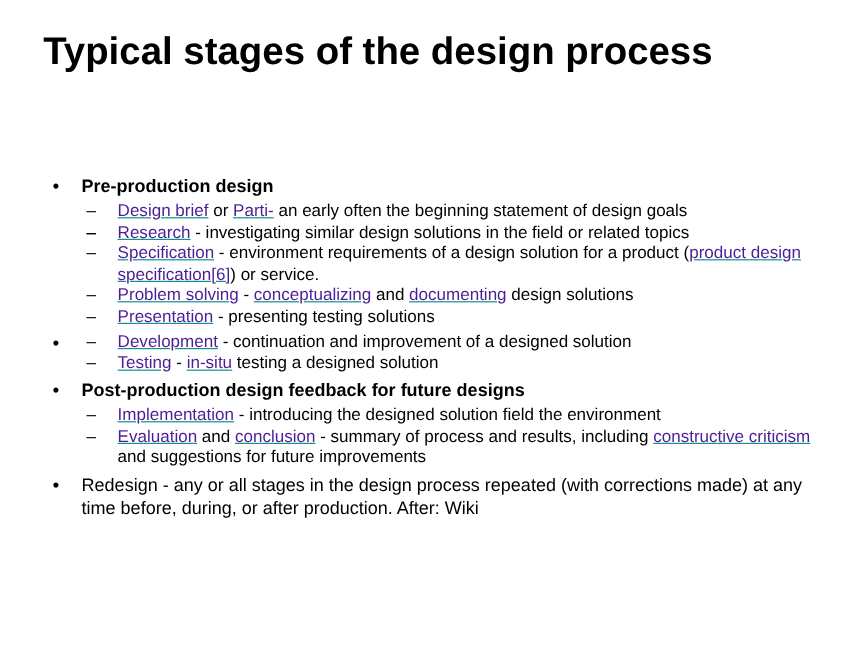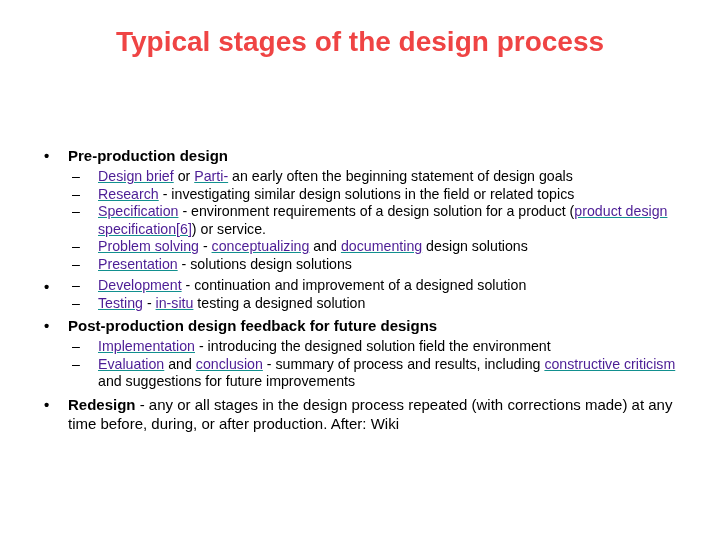--- a/index.html
+++ b/index.html
@@ -16,26 +16,26 @@
     font-family: "Liberation Sans", sans-serif;
     color: #000000;
   }
 
   
   .title {
     position: absolute;
     left: 36px;
     top: 22px;
     width: 648px;
-    text-align: center;
-    font-size: 28px;
+    text-align: left;
+    font-size: 32px;
     font-weight: bold;
     line-height: 40px;
     letter-spacing: 0px;
-    color: #ef4444;
+    color: #000000;
   }
 
   
   .body {
     position: absolute;
     left: 36px;
     top: 146px;
     width: 656px;
   }
 
@@ -96,28 +96,28 @@
   <div class="title">Typical stages of the design process</div>
 
   <div class="body">
       <div class="l1"><span class="marker">•</span><span>Pre-production design</span></div>
       <div class="l2group">
         <div class="l2"><span class="marker">–</span><span><span class="lnk">Design brief</span><span> or </span><span class="lnk">Parti-</span><span> an early often the beginning statement of design goals</span></span></div>
         <div class="l2"><span class="marker">–</span></div>
         <div class="l2"><span class="marker">–</span><span><span class="lnk">Research</span><span> - investigating similar design solutions in the field or related topics</span></span></div>
         <div class="l2"><span class="marker">–</span><span><span class="lnk">Specification</span><span> - environment requirements of a design solution for a product (</span><span class="lnk">product design specification[6]</span><span>) or service.</span></span></div>
         <div class="l2"><span class="marker">–</span><span><span class="lnk">Problem solving</span><span> - </span><span class="lnk">conceptualizing</span><span> and </span><span class="lnk">documenting</span><span> design solutions</span></span></div>
-        <div class="l2"><span class="marker">–</span><span><span class="lnk">Presentation</span><span> - solutions design solutions</span></span></div>
+        <div class="l2"><span class="marker">–</span><span><span class="lnk">Presentation</span><span> - presenting testing solutions</span></span></div>
       </div>
       <div class="l1"><span class="marker">•</span></div>
       <div class="l2group">
         <div class="l2"><span class="marker">–</span><span><span class="lnk">Development</span><span> - continuation and improvement of a designed solution</span></span></div>
         <div class="l2"><span class="marker">–</span><span><span class="lnk">Testing</span><span> - </span><span class="lnk">in-situ</span><span> testing a designed solution</span></span></div>
       </div>
       <div class="l1"><span class="marker">•</span><span>Post-production design feedback for future designs</span></div>
       <div class="l2group">
         <div class="l2"><span class="marker">–</span><span><span class="lnk">Implementation</span><span> - introducing the designed solution field the environment</span></span></div>
         <div class="l2"><span class="marker">–</span><span><span class="lnk">Evaluation</span><span> and </span><span class="lnk">conclusion</span><span> - summary of process and results, including </span><span class="lnk">constructive criticism</span><span> and suggestions for future improvements</span></span></div>
       </div>
-      <div class="l1" style="font-weight: normal;"><span class="marker">•</span><span><span style="font-weight: bold;">Redesign</span><span> - any or all stages in the design process repeated (with corrections made) at any time before, during, or after production. After: Wiki</span></span></div>
+      <div class="l1" style="font-weight: normal;"><span class="marker">•</span><span><span style="font-weight: normal;">Redesign</span><span> - any or all stages in the design process repeated (with corrections made) at any time before, during, or after production. After: Wiki</span></span></div>
     </div>
 
 </div>
 
 </body></html>

